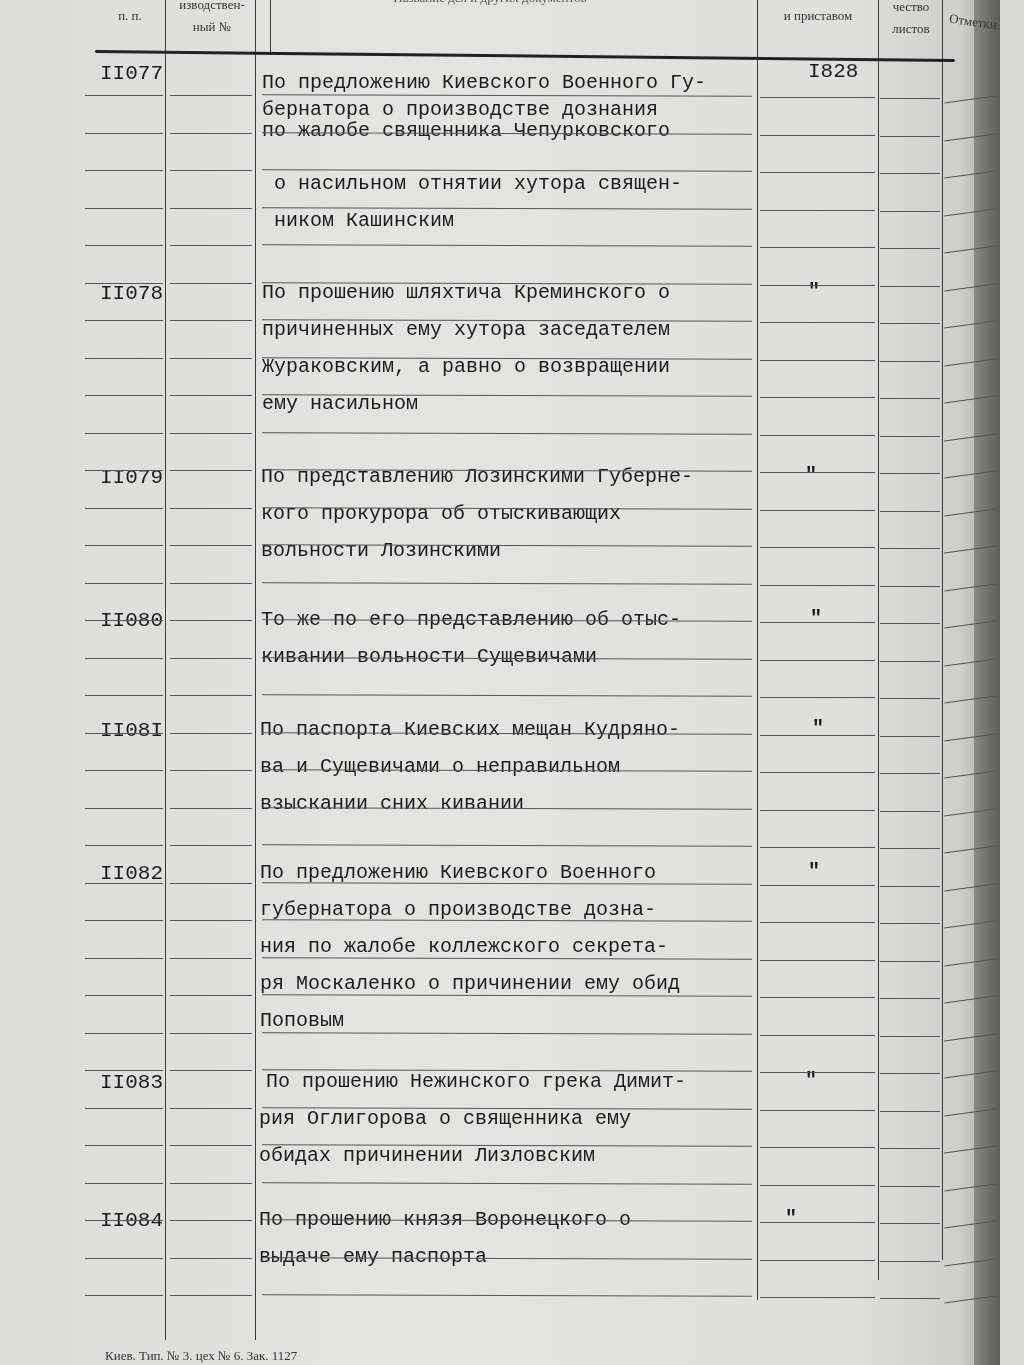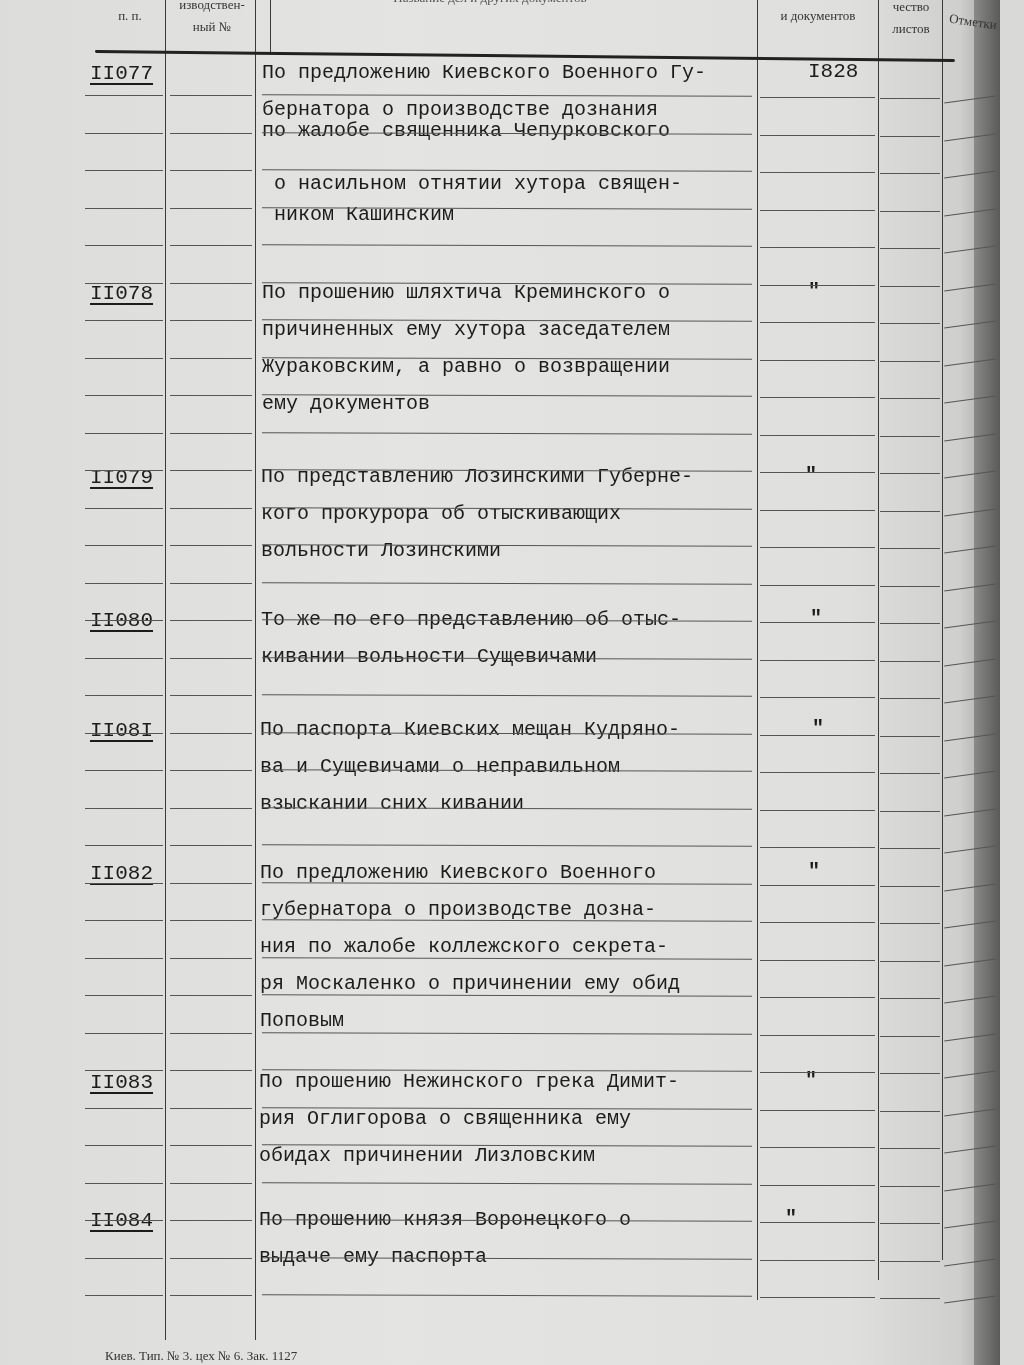--- a/index.html
+++ b/index.html
@@ -3,21 +3,21 @@
 <meta charset="utf-8">
 <style>
   html,body{margin:0;padding:0;}
   body{width:1024px;height:1365px;overflow:hidden;background:#d9d9d7;position:relative;font-family:"Liberation Mono","DejaVu Sans Mono",monospace;color:#1c1c1c;}
   .page{position:absolute;left:0;top:0;width:1000px;height:1365px;background:linear-gradient(90deg,#dcdcda 0%,#e4e4e2 40%,#dfdfdd 85%,#cfcfcd 96%,#9a9a98 100%);}
   .gutter{position:absolute;right:0;top:0;width:26px;height:1365px;background:linear-gradient(90deg,#8a8a88,#5a5a58);}
   .vline{position:absolute;top:0;width:1px;background:#3a3a3a;}
   .hdr{position:absolute;font-family:"Liberation Serif","DejaVu Serif",serif;font-size:13px;color:#333;text-align:center;}
   .hdr-rule{position:absolute;left:95px;top:50px;width:860px;height:3px;background:#222;border-radius:2px;transform:rotate(0.6deg);transform-origin:left;}
   .rule{position:absolute;height:1px;background:#555;}
-  .num{position:absolute;left:90px;font-size:21px;letter-spacing:0px;text-decoration:underline;text-underline-offset:4px;}
+  .num{position:absolute;left:100px;font-size:21px;letter-spacing:0px;text-underline-offset:4px;}
   .text{position:absolute;left:262px;font-size:20px;line-height:37px;white-space:pre;}
   .date{position:absolute;font-size:21px;}
   .ditto{position:absolute;font-size:20px;font-weight:bold;}
   .footer{position:absolute;left:105px;top:1348px;font-family:"Liberation Serif","DejaVu Serif",serif;font-size:13px;color:#333;}
 </style>
 </head>
 <body>
 
 <div class="page">
   <div class="gutter"></div>
@@ -26,40 +26,40 @@
   <div class="vline" style="left:255px;height:1340px"></div>
   <div class="vline" style="left:270px;height:55px"></div>
   <div class="vline" style="left:757px;height:1300px"></div>
   <div class="vline" style="left:878px;height:1280px"></div>
   <div class="vline" style="left:942px;height:1260px"></div>
 
   <div class="hdr" style="left:100px;top:8px;width:60px">п. п.</div>
   <div class="hdr" style="left:172px;top:-6px;width:80px;white-space:pre-line;line-height:22px">изводствен-
 ный №</div>
   <div class="hdr" style="left:340px;top:-10px;width:300px;color:#555">Название дел и других документов</div>
-  <div class="hdr" style="left:762px;top:8px;width:112px">и документов</div>
+  <div class="hdr" style="left:762px;top:8px;width:112px">и приставом</div>
   <div class="hdr" style="left:880px;top:-4px;width:62px;white-space:pre-line;line-height:22px">чество
 листов</div>
   <div class="hdr" style="left:948px;top:14px;width:50px;transform:rotate(8deg)">Отметки</div>
   <div class="hdr-rule"></div>
 
   <div id="rows">
       <div class="num" style="top:62px">II077</div>
       <div class="date" style="left:808px;top:60px">I828</div>
-      <div class="text" style="top:54px;left:262px">По предложению Киевского Военного Гу-</div>
+      <div class="text" style="top:64px;left:262px">По предложению Киевского Военного Гу-</div>
       <div class="text" style="top:91px;left:262px">бернатора о производстве дознания</div>
       <div class="text" style="top:112px;left:262px">по жалобе священника Чепурковского</div>
       <div class="text" style="top:165px;left:262px"> о насильном отнятии хутора священ-</div>
-      <div class="text" style="top:196px;left:262px"> ником Кашинским</div>
+      <div class="text" style="top:202px;left:262px"> ником Кашинским</div>
       <div class="num" style="top:282px">II078</div>
       <div class="ditto" style="left:808px;top:280px">"</div>
       <div class="text" style="top:274px;left:262px">По прошению шляхтича Креминского о</div>
       <div class="text" style="top:311px;left:262px">причиненных ему хутора заседателем</div>
       <div class="text" style="top:348px;left:262px">Жураковским, а равно о возвращении</div>
-      <div class="text" style="top:385px;left:262px">ему документов</div>
+      <div class="text" style="top:385px;left:262px">ему насильном</div>
       <div class="num" style="top:466px">II079</div>
       <div class="ditto" style="left:805px;top:464px">"</div>
       <div class="text" style="top:458px;left:261px">По представлению Лозинскими Губерне-</div>
       <div class="text" style="top:495px;left:261px">кого прокурора об отыскивающих</div>
       <div class="text" style="top:532px;left:261px">вольности Лозинскими</div>
       <div class="num" style="top:609px">II080</div>
       <div class="ditto" style="left:810px;top:607px">"</div>
       <div class="text" style="top:601px;left:261px">То же по его представлению об отыс-</div>
       <div class="text" style="top:638px;left:261px">кивании вольности Сущевичами</div>
       <div class="num" style="top:719px">II08I</div>
@@ -69,21 +69,21 @@
       <div class="text" style="top:785px;left:260px">взыскании сних кивании</div>
       <div class="num" style="top:862px">II082</div>
       <div class="ditto" style="left:808px;top:860px">"</div>
       <div class="text" style="top:854px;left:260px">По предложению Киевского Военного</div>
       <div class="text" style="top:891px;left:260px">губернатора о производстве дозна-</div>
       <div class="text" style="top:928px;left:260px">ния по жалобе коллежского секрета-</div>
       <div class="text" style="top:965px;left:260px">ря Москаленко о причинении ему обид</div>
       <div class="text" style="top:1002px;left:260px">Поповым</div>
       <div class="num" style="top:1071px">II083</div>
       <div class="ditto" style="left:805px;top:1069px">"</div>
-      <div class="text" style="top:1063px;left:259px">По прошению Нежинского грека Димит-</div>
+      <div class="text" style="top:1063px;left:266px">По прошению Нежинского грека Димит-</div>
       <div class="text" style="top:1100px;left:259px">рия Оглигорова о священника ему</div>
       <div class="text" style="top:1137px;left:259px">обидах причинении Лизловским</div>
       <div class="num" style="top:1209px">II084</div>
       <div class="ditto" style="left:785px;top:1207px">"</div>
       <div class="text" style="top:1201px;left:259px">По прошению князя Воронецкого о</div>
       <div class="text" style="top:1238px;left:259px">выдаче ему паспорта</div>
       <div class="rule" style="left:85px;top:95px;width:78px"></div>
       <div class="rule" style="left:170px;top:95px;width:82px"></div>
       <div class="rule" style="left:262px;top:95px;width:490px;transform:rotate(0.2deg)"></div>
       <div class="rule" style="left:760px;top:97px;width:115px"></div>

